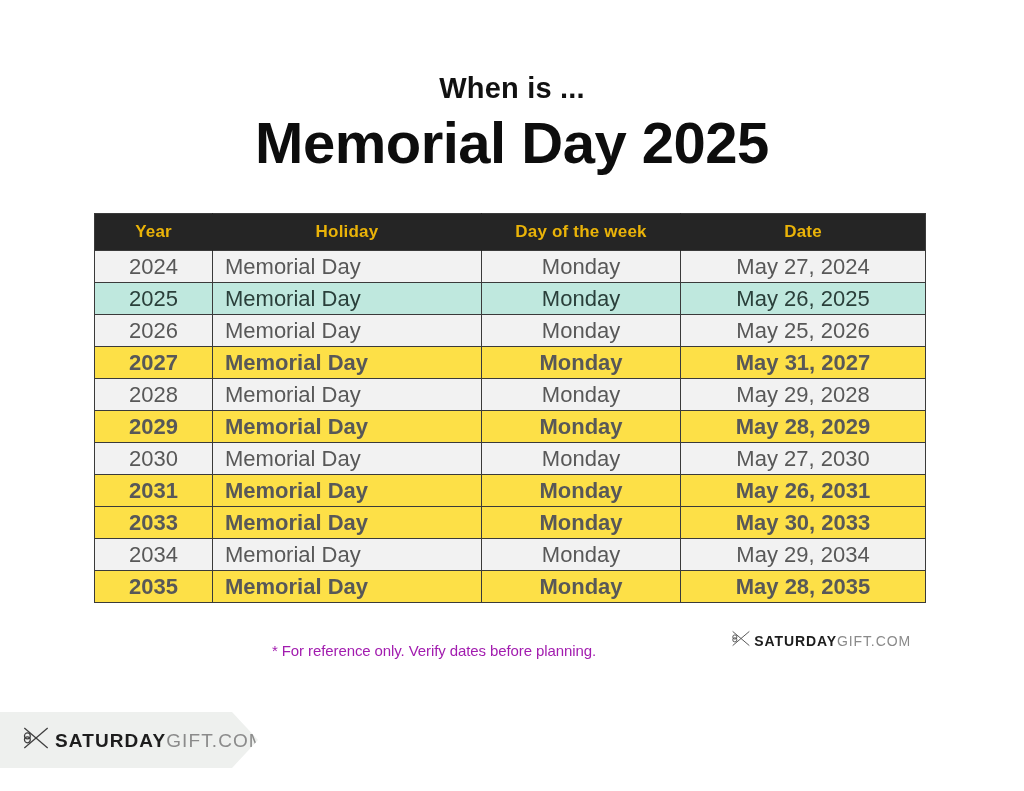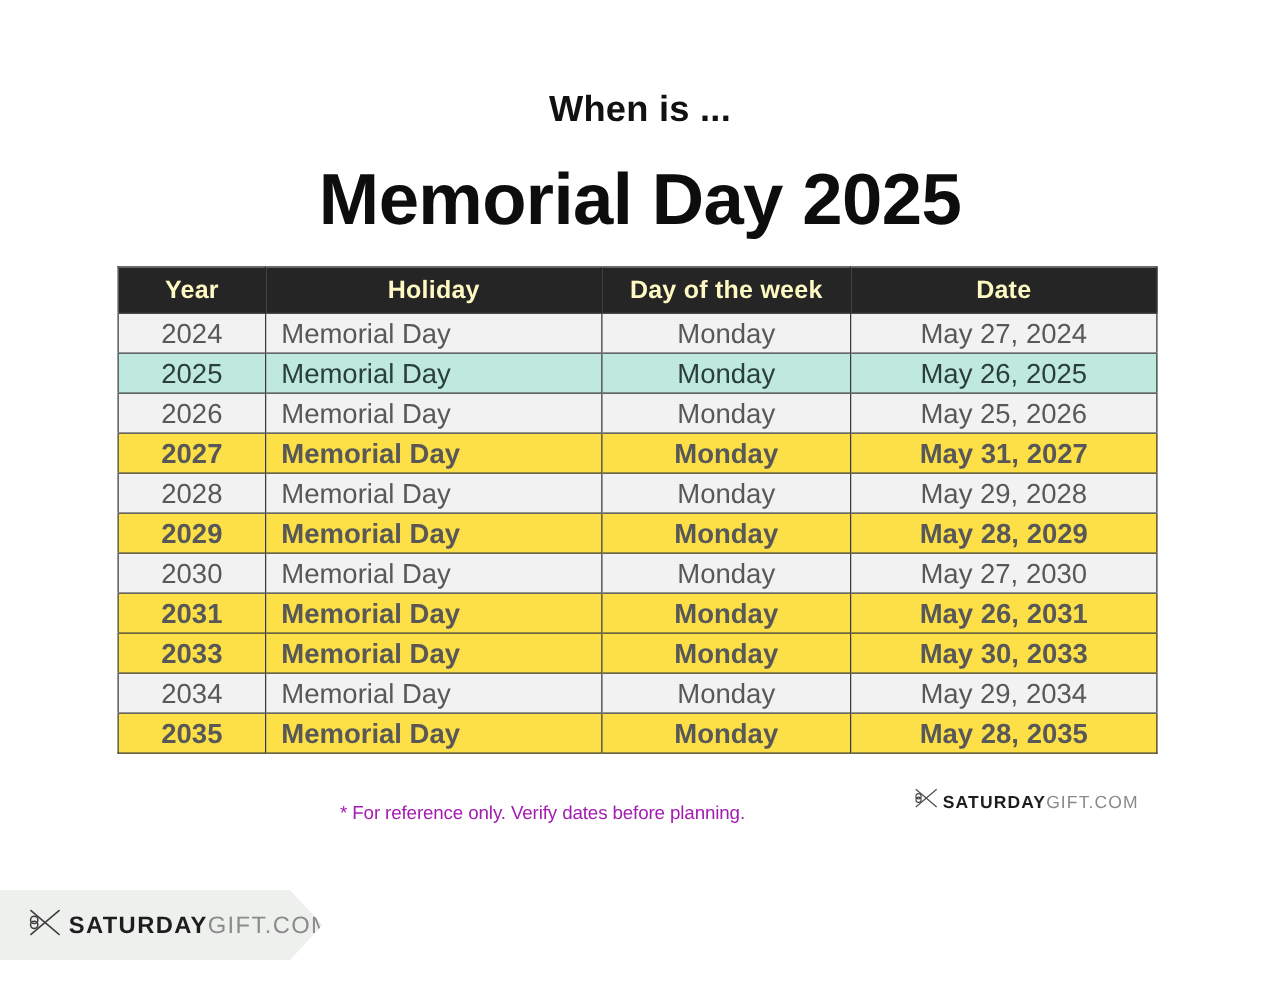--- a/index.html
+++ b/index.html
@@ -28,21 +28,21 @@
     text-align: center;
   }
   .kicker {
     font-size: 29px;
     font-weight: 700;
     color: #111111;
     letter-spacing: 0.2px;
     line-height: 1.0;
   }
   .title {
-    margin-top: 28px;
+    margin-top: 11px;
     font-size: 58px;
     font-weight: 700;
     color: #0d0d0d;
     letter-spacing: -0.5px;
     line-height: 1.0;
   }
 
   
   .table-wrap {
     position: absolute;
@@ -56,22 +56,22 @@
     table-layout: fixed;
     border: 1px solid #3a3a3a;
   }
   table.holiday-table col.c-year  { width: 118px; }
   table.holiday-table col.c-holiday { width: 269px; }
   table.holiday-table col.c-dow   { width: 199px; }
   table.holiday-table col.c-date  { width: 245px; }
 
   thead th {
     background: #252525;
-    color: #fef9c3;
-    font-size: 20px;
+    color: #eab308;
+    font-size: 17px;
     font-weight: 700;
     height: 37px;
     text-align: center;
     letter-spacing: 0.2px;
     border-right: 1px solid #252525;
   }
   thead th:last-child { border-right: none; }
 
   tbody td {
     height: 32px;

